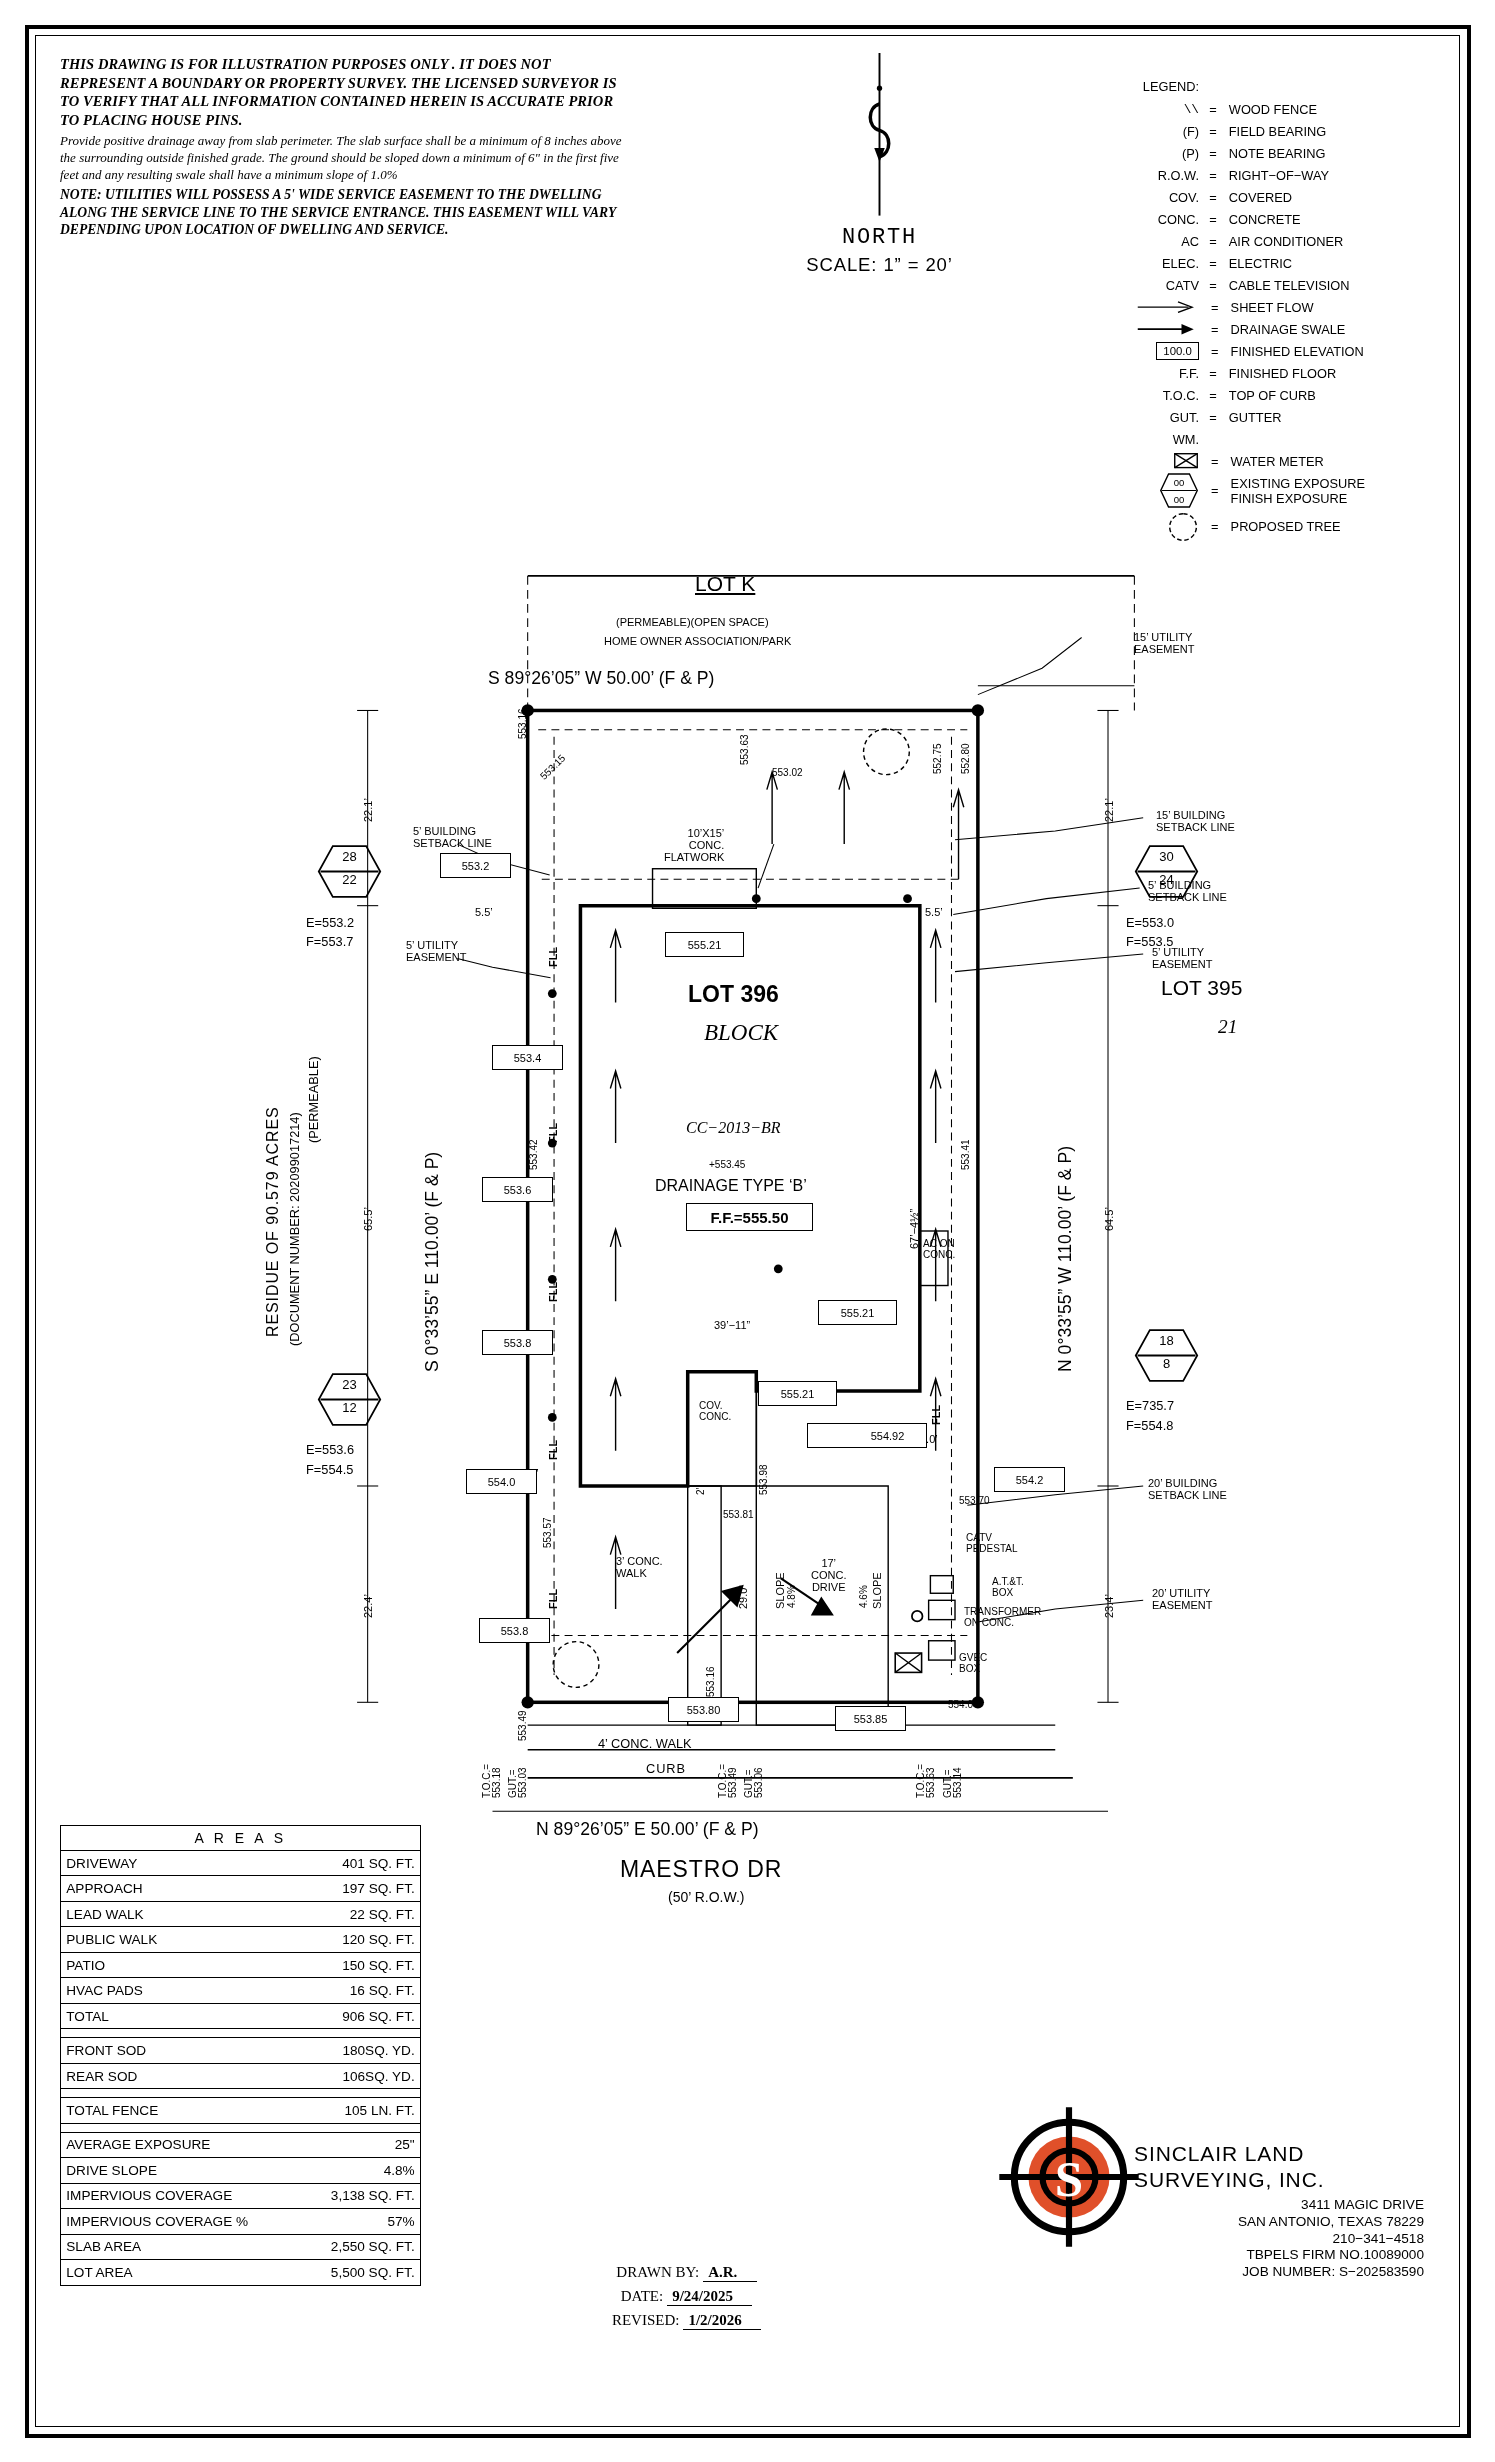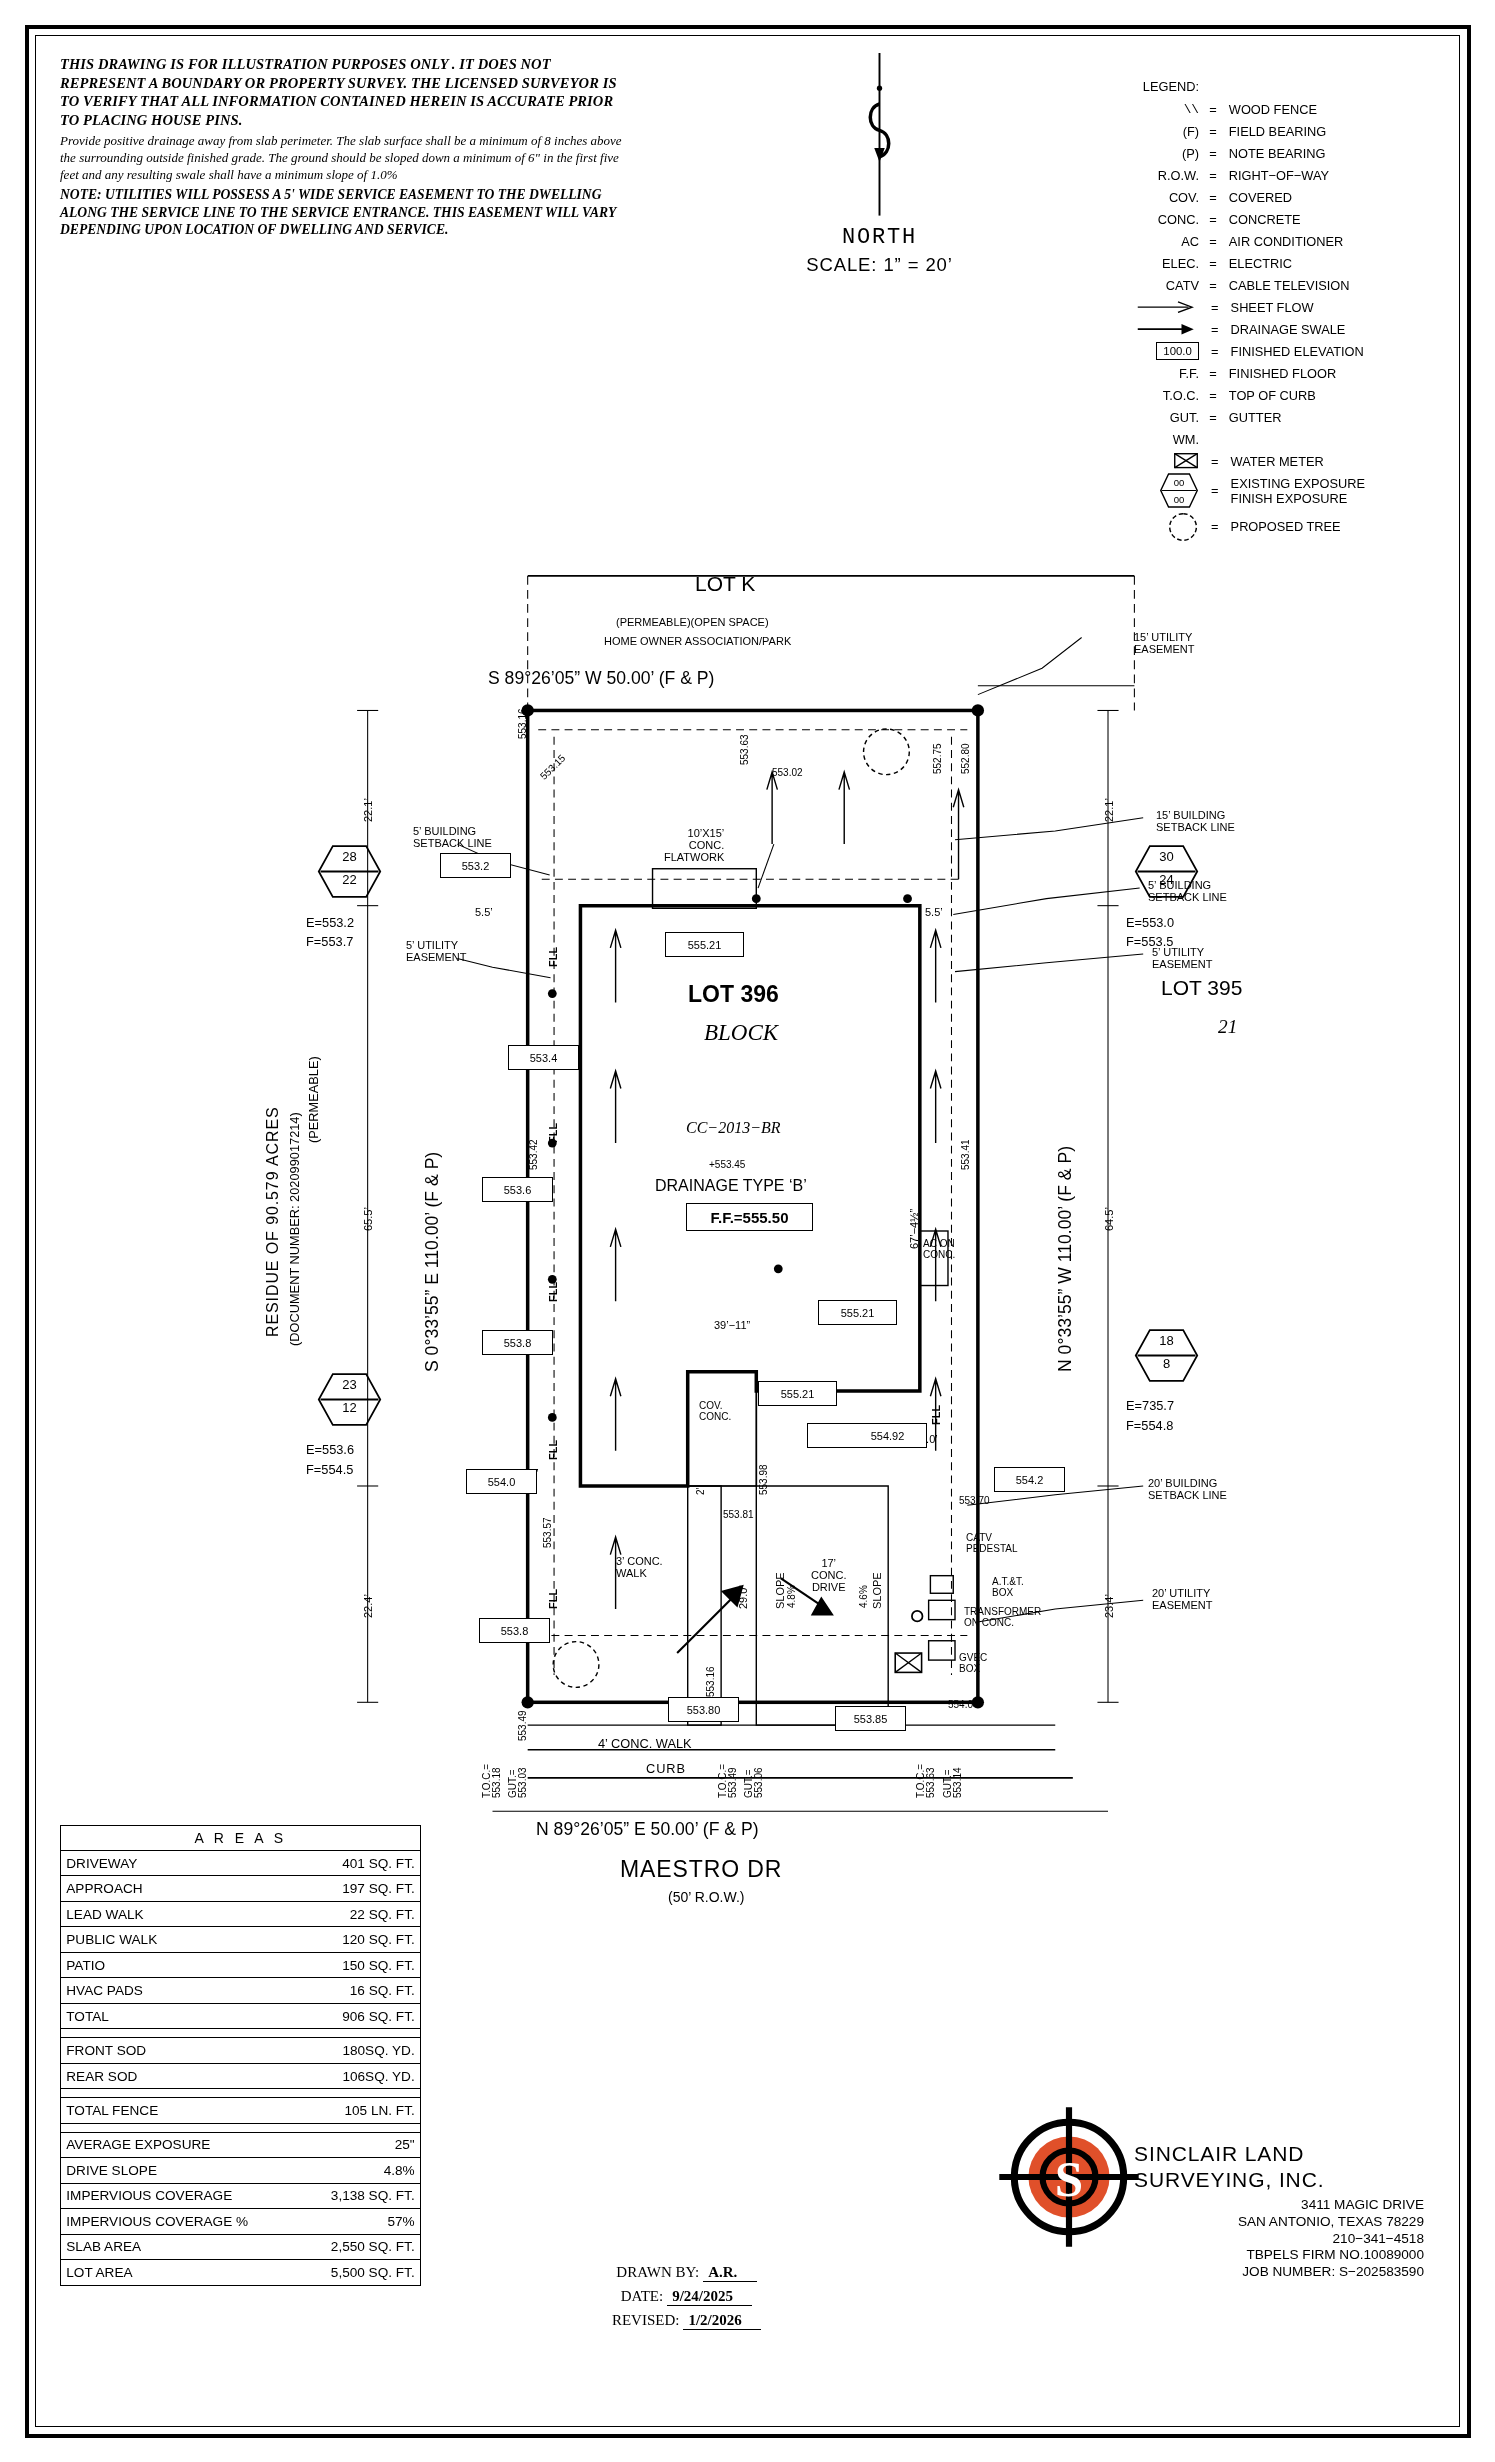--- a/index.html
+++ b/index.html
@@ -57,21 +57,21 @@
 
   
   #plan{left:0;top:0;width:1495px;height:2462px;pointer-events:none;}
   .t{position:absolute;font-size:11.4px;white-space:nowrap;}
   .t.s11{font-size:10px;}
   .t.s12{font-size:11px;}
   .t.s14{font-size:12.8px;}
   .t.s16{font-size:14px;}
   .t.s18{font-size:16px;}
   .t.s20{font-size:17.6px;}
-  .t.s24{font-size:21px;}
+  .t.s24{font-size:21px;text-decoration:underline;}
   .t.b{font-weight:bold;}
   .t.i{font-style:italic;}
   .rot90{transform:rotate(-90deg);transform-origin:0 0;}
   .rot45{transform:rotate(-45deg);transform-origin:0 0;}
   .box{position:absolute;border:1.3px solid #000;background:#fff;font-size:11px;display:flex;align-items:center;justify-content:center;}
   .hexw{position:absolute;width:65px;height:55px;}
   .hexw .tl{position:absolute;left:0;top:5.3px;width:65px;text-align:center;font-size:13px;}
   .hexw .bl{position:absolute;left:0;top:28px;width:65px;text-align:center;font-size:13px;}
 </style>
 </head>
@@ -453,21 +453,21 @@
     <div class="t s12 rot90" style="left:871px;top:1609px;">SLOPE</div>
     <div class="t s11 rot90" style="left:858px;top:1608px;">4.6%</div>
 
     <div class="box" style="left:665px;top:932px;width:77px;height:23px;">555.21</div>
     <div class="box" style="left:818px;top:1300px;width:77px;height:23px;">555.21</div>
     <div class="box" style="left:758px;top:1381px;width:77px;height:23px;">555.21</div>
     <div class="box" style="left:807px;top:1423px;width:77px;height:23px;padding-left:41px;">554.92</div>
     <div class="box" style="left:994px;top:1467px;width:69px;height:23px;">554.2</div>
     <div class="box" style="left:466px;top:1469px;width:69px;height:23px;">554.0</div>
     <div class="box" style="left:479px;top:1618px;width:69px;height:23px;">553.8</div>
-    <div class="box" style="left:508px;top:1045px;width:69px;height:23px;text-align:right;">553.4</div>
+    <div class="box" style="left:492px;top:1045px;width:69px;height:23px;text-align:right;">553.4</div>
     <div class="box" style="left:482px;top:1177px;width:69px;height:23px;">553.6</div>
     <div class="box" style="left:482px;top:1330px;width:69px;height:23px;">553.8</div>
     <div class="box" style="left:440px;top:853px;width:69px;height:23px;">553.2</div>
     <div class="box" style="left:668px;top:1697px;width:69px;height:23px;">553.80</div>
     <div class="box" style="left:835px;top:1706px;width:69px;height:23px;">553.85</div>
 
     <div class="t s11 rot90" style="left:517px;top:739px;">553.16</div>
     <div class="t s11 rot45" style="left:538px;top:774px;">553.15</div>
     <div class="t s11 rot90" style="left:739px;top:765px;">553.63</div>
     <div class="t s11" style="left:772px;top:767px;">553.02</div>

